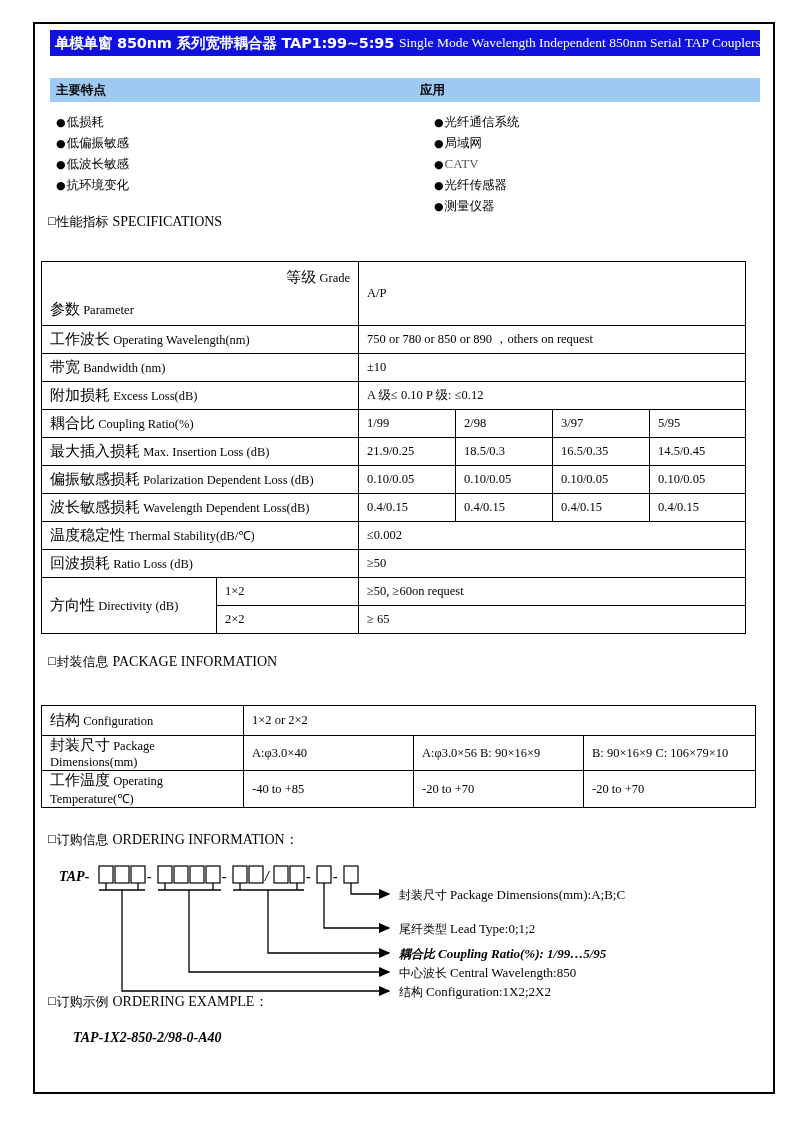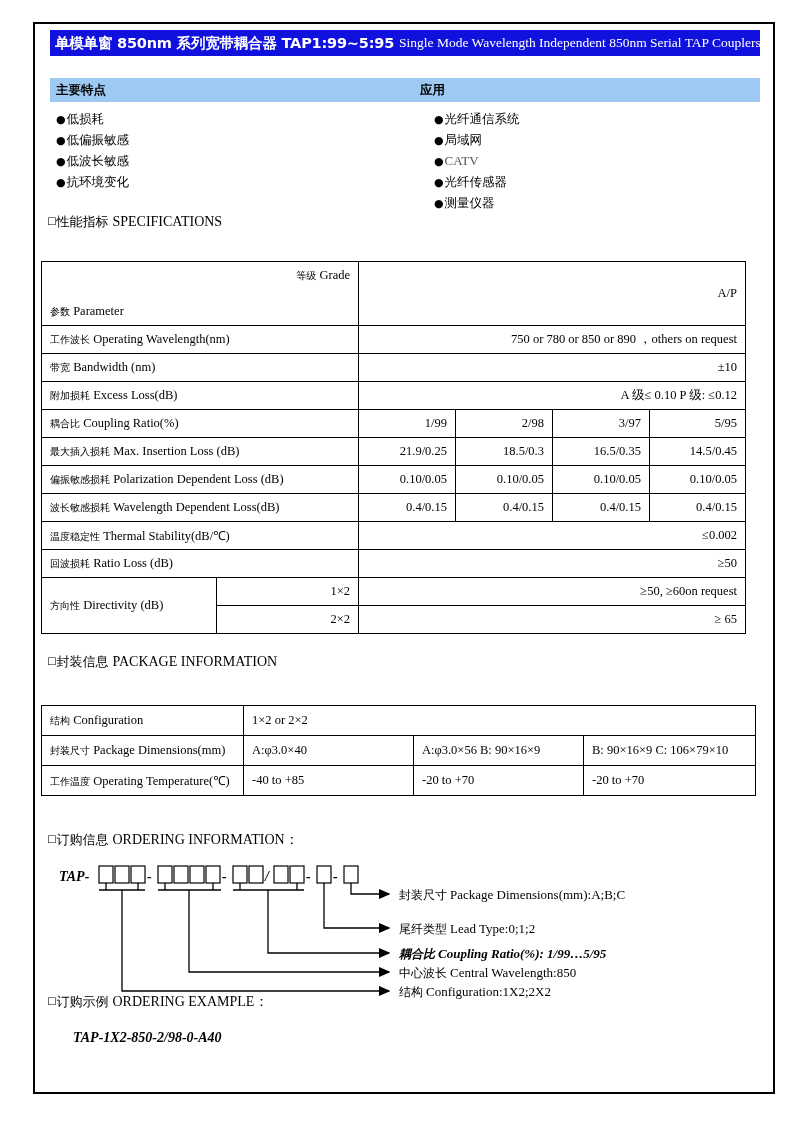--- a/index.html
+++ b/index.html
@@ -85,21 +85,21 @@
   .fa-list {
     position: absolute;
     top: 86px;
     font-family: "DejaVu Sans", "Liberation Sans", sans-serif;
     font-size: 12.5px;
   }
   .fa-list.left { left: 23px; }
   .fa-list.right { left: 387px; margin-left: 14px; }
   .fa-list .item {
     height: 21px;
-    line-height: 21px;
+    line-height: 27px;
     white-space: nowrap;
   }
   .fa-list .item .bullet {
     font-size: 11px;
     padding-right: 1px;
   }
   .fa-list .item.latin {
     font-family: "Liberation Serif", serif;
     font-size: 13px;
     color: #555555;
@@ -138,27 +138,27 @@
   }
   table.dt td {
     border: 1px solid #000000;
     padding: 0 8px;
     vertical-align: middle;
     font-family: "Liberation Serif", serif;
     font-size: 12.5px;
   }
   .cn {
     font-family: Liberation Sans, sans-serif;
-    font-size: 10px;
+    font-size: 15px;
   }
   .en {
     font-family: "Liberation Serif", serif;
     font-size: 12.5px;
   }
-  td.ctr { text-align: right; padding: 0 2px; }
+  td.ctr { text-align: left; padding: 0 2px; }
 
   
   #specs-table { left: 8px; top: 239px; width: 704px; }
   #specs-table td { height: 27px; }
   #specs-table td.hdr-param {
     height: 63px;
     position: relative;
     padding: 0;
   }
   .hdr-grade {

